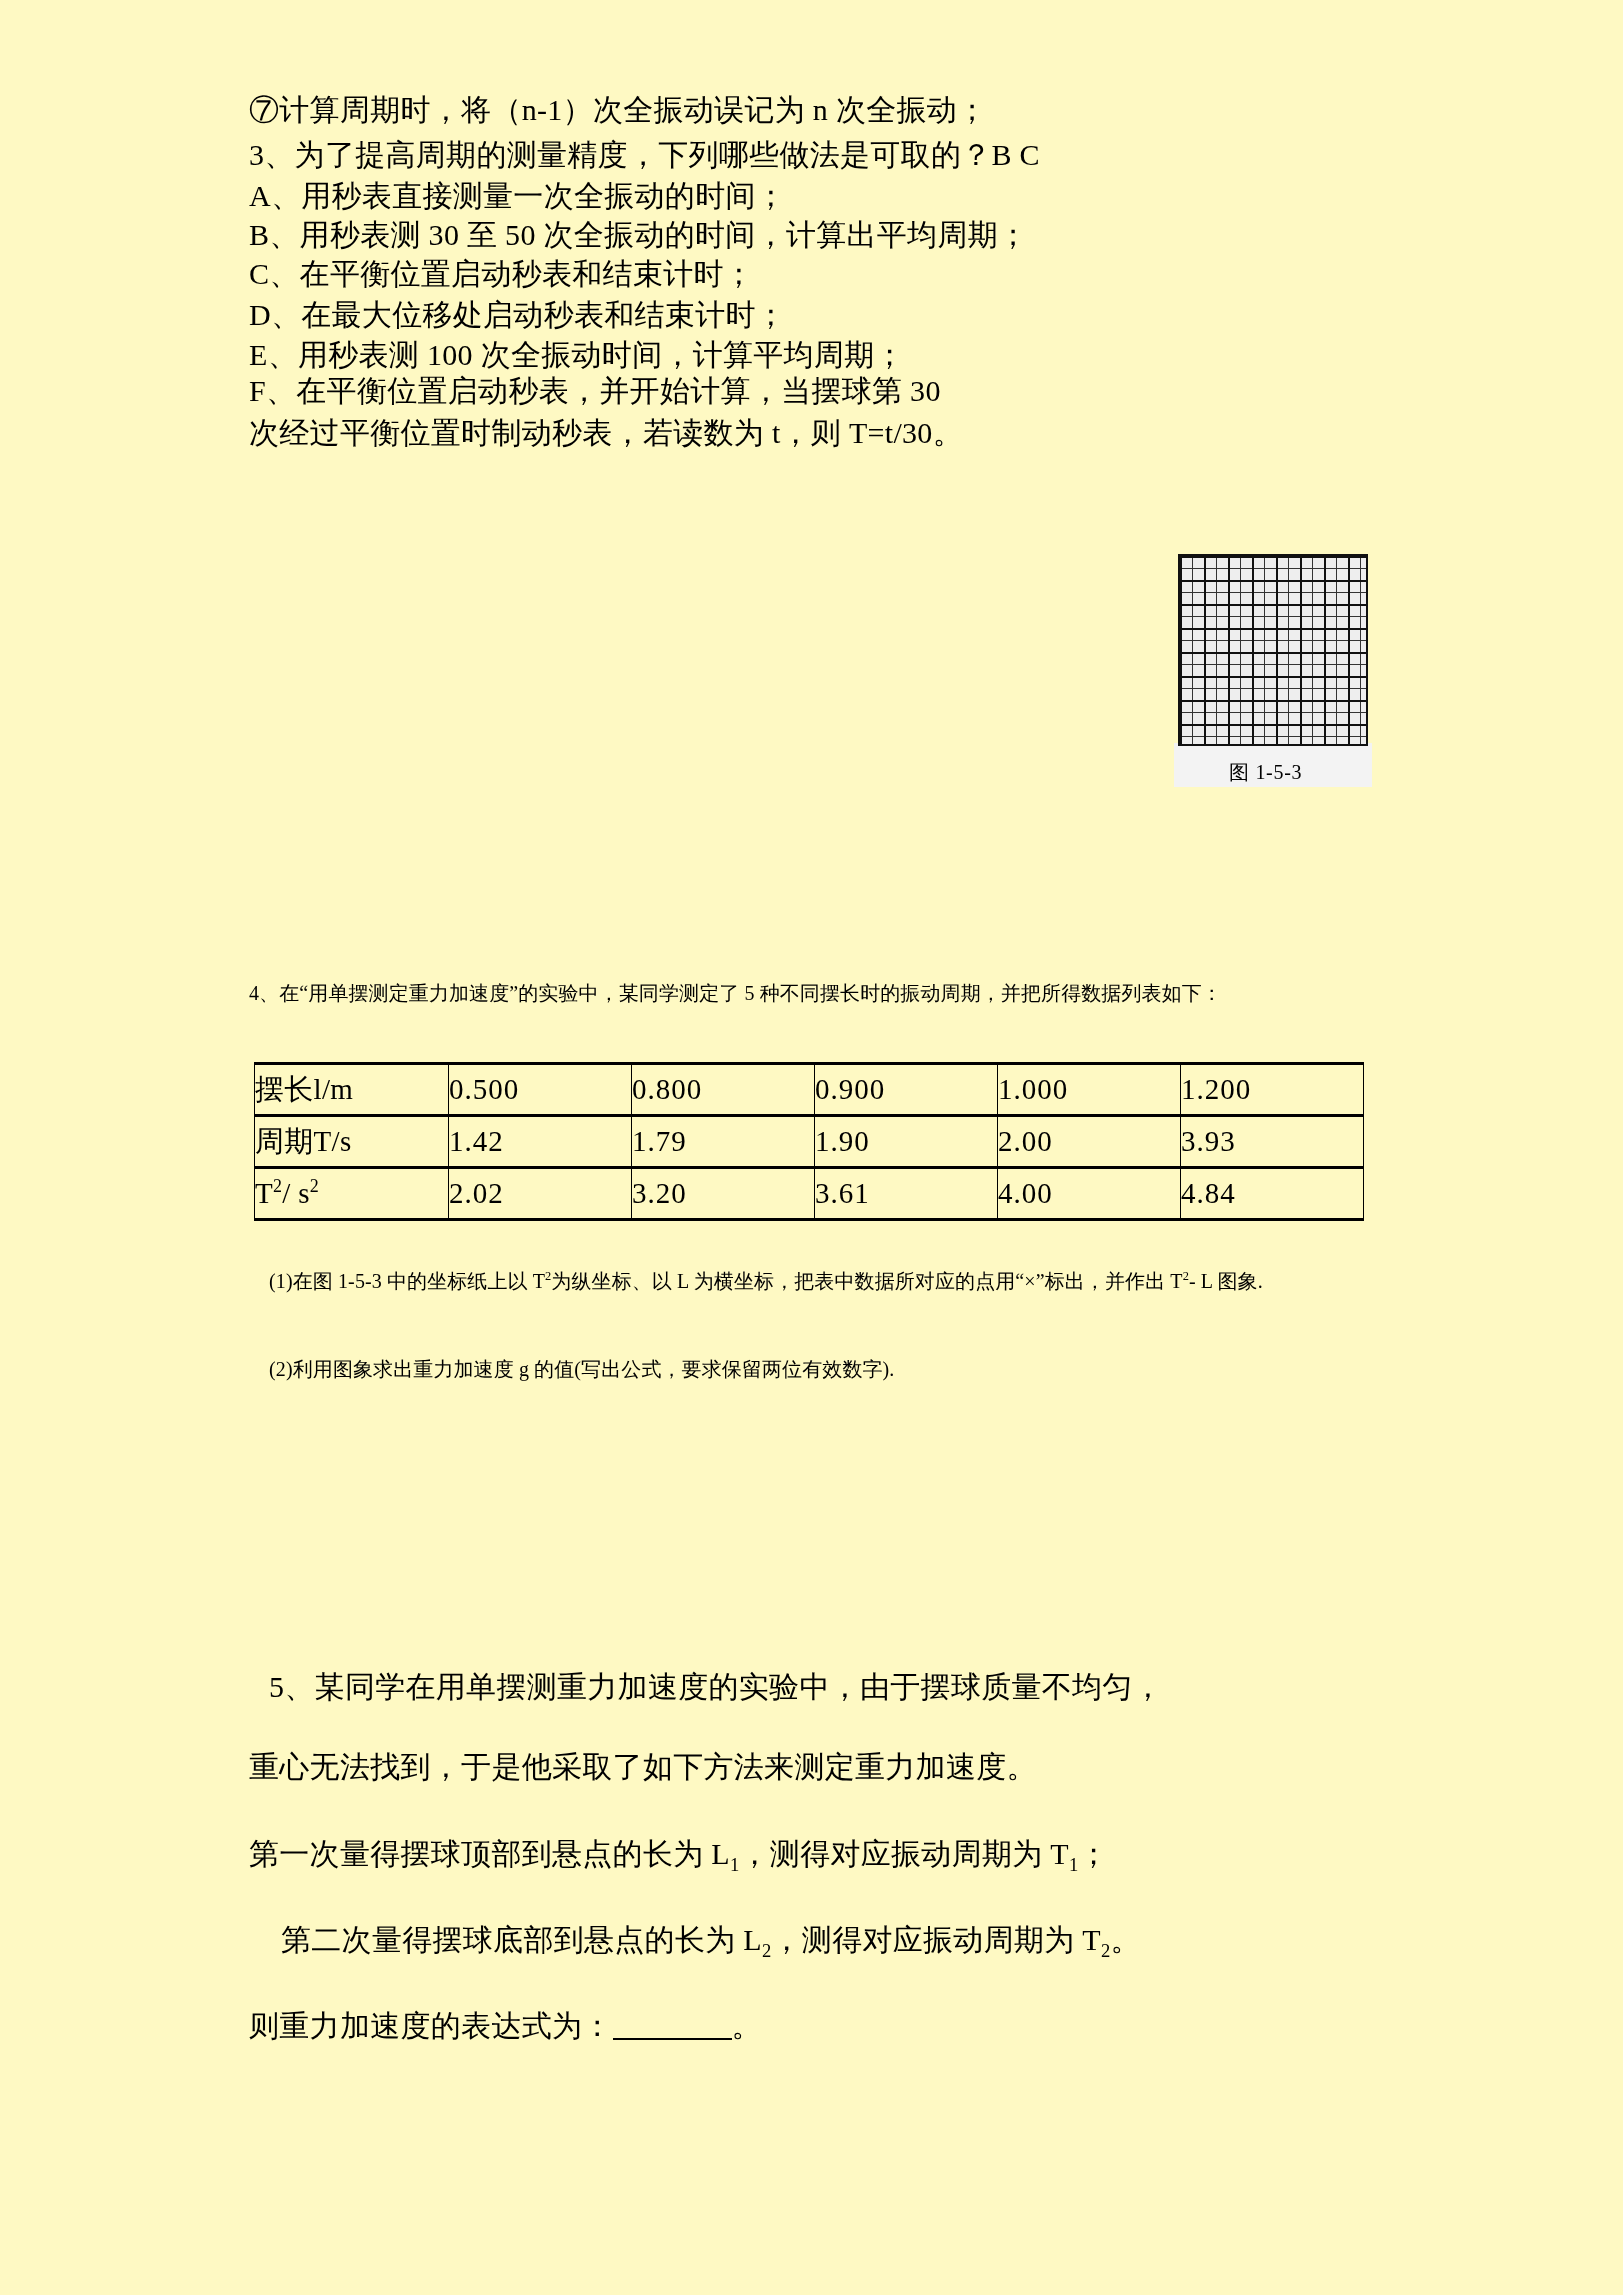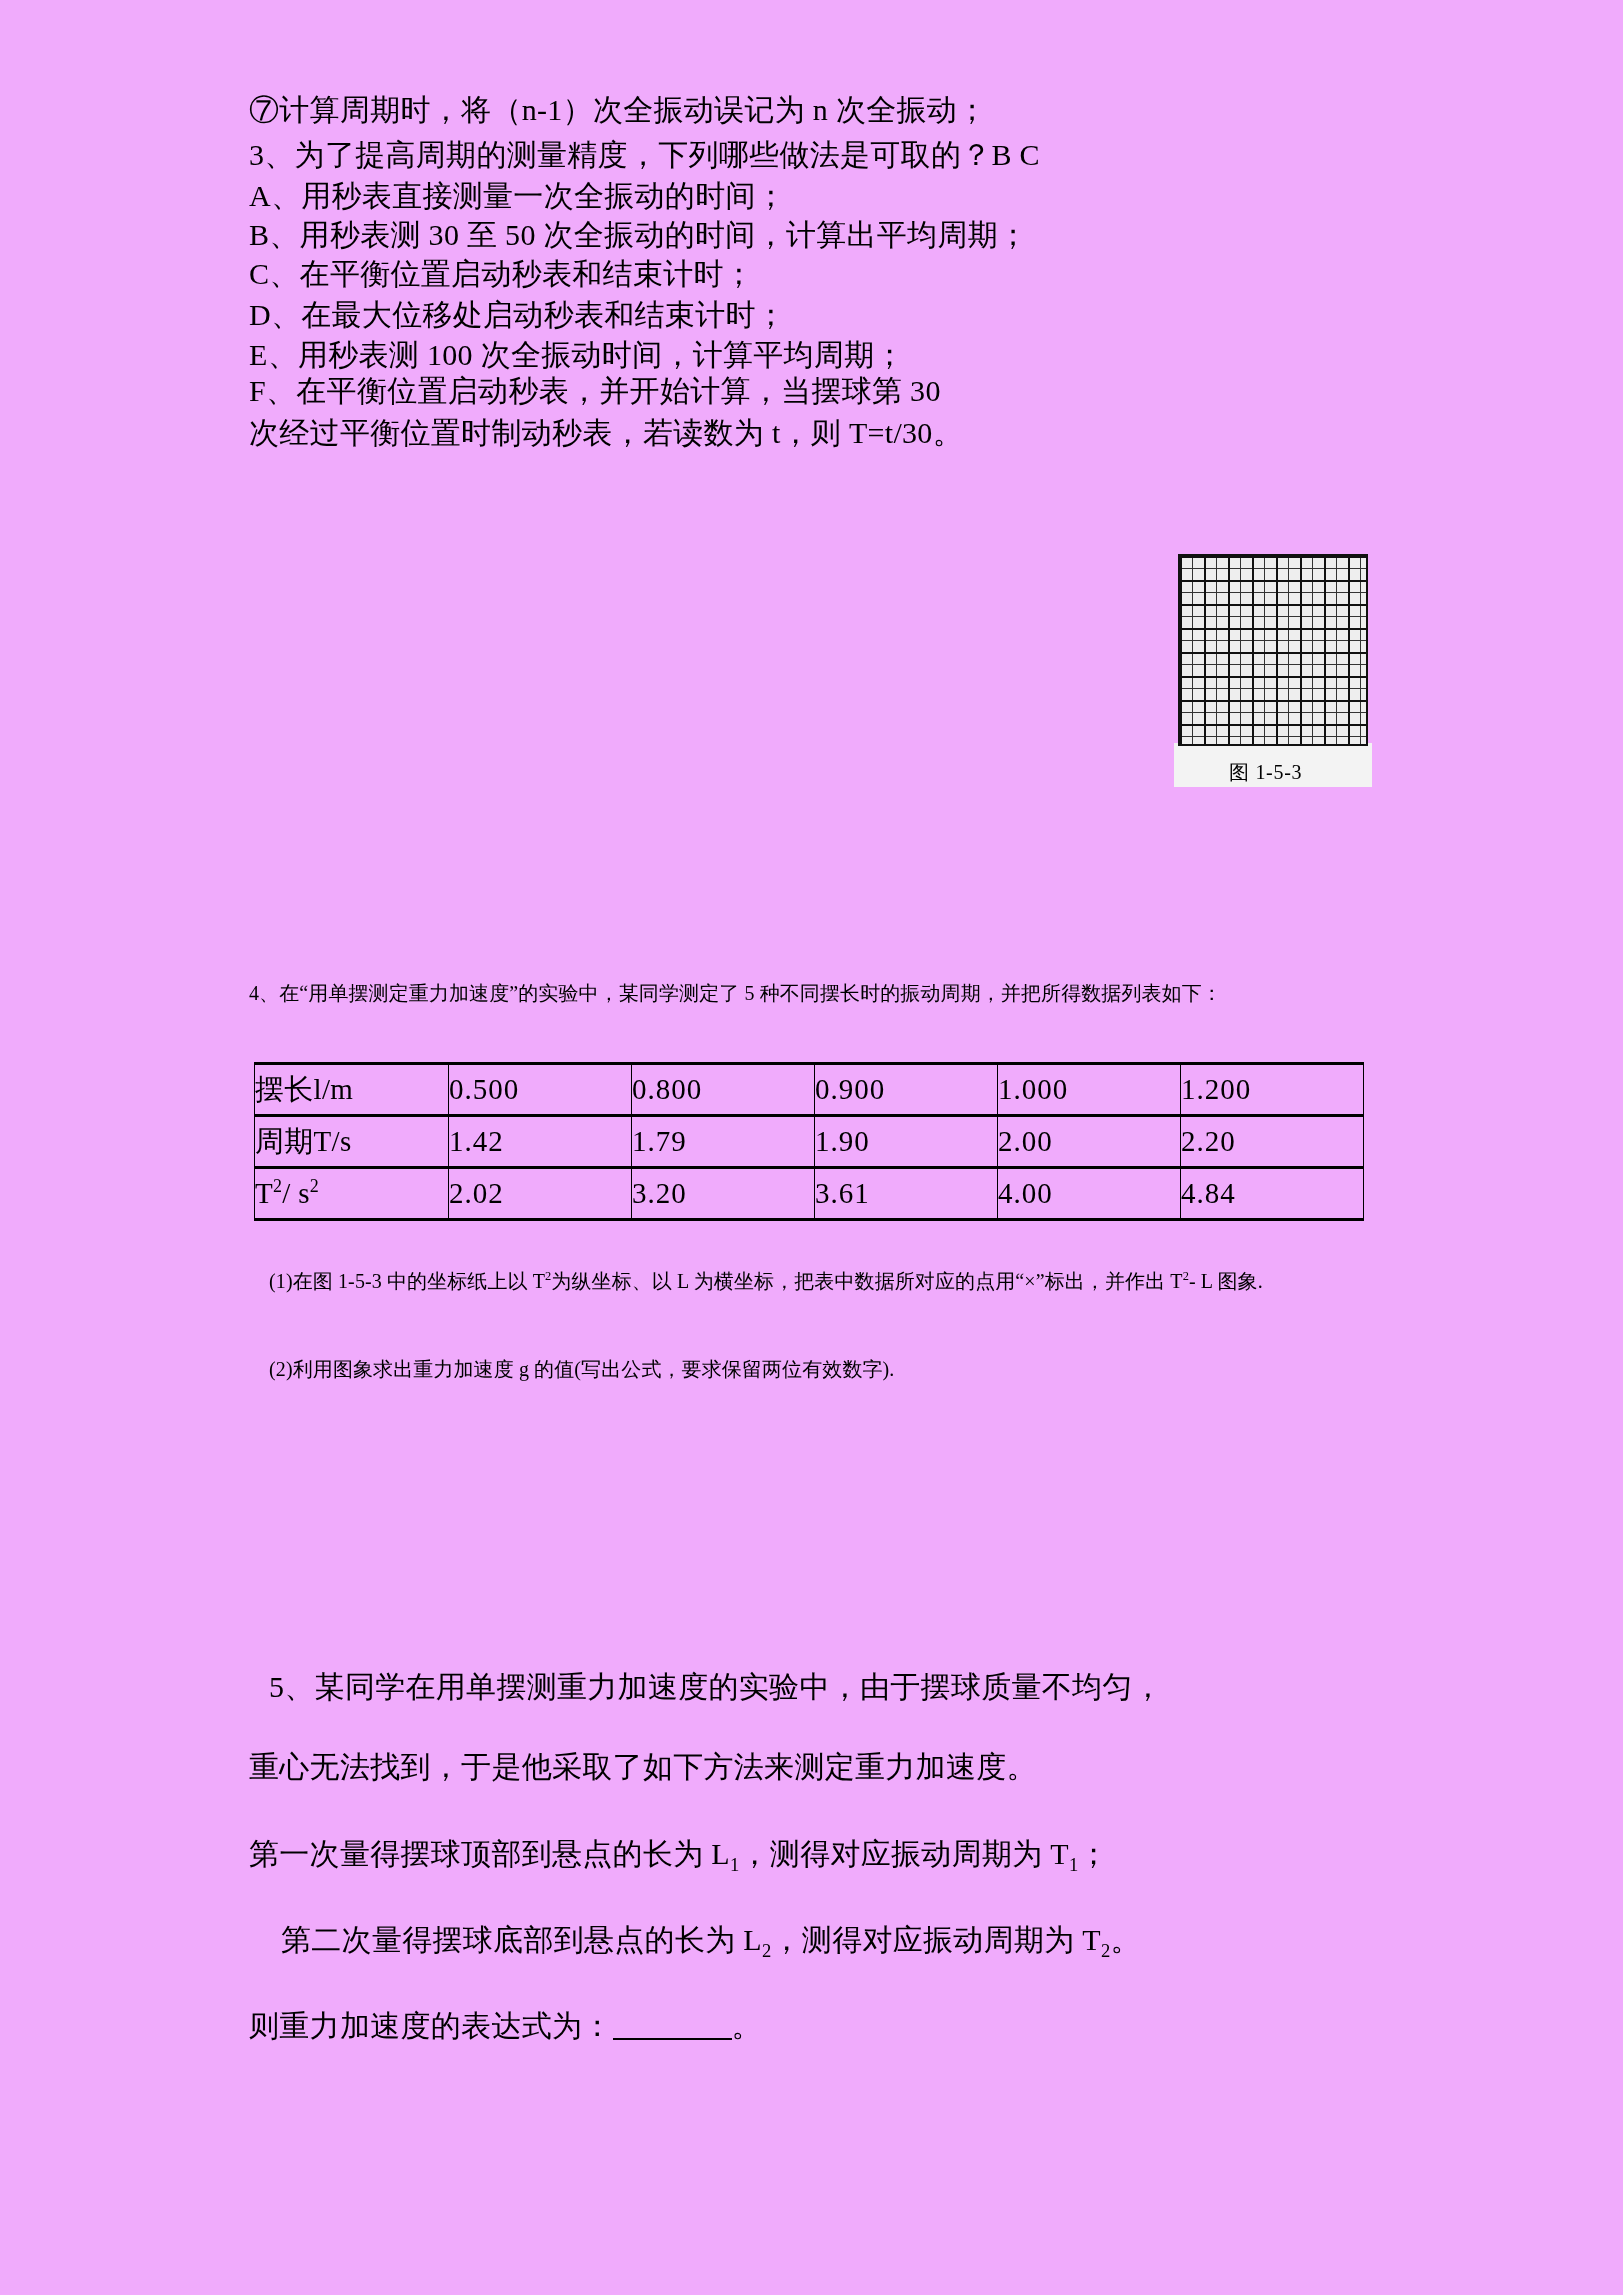--- a/index.html
+++ b/index.html
@@ -8,21 +8,21 @@
     background: #ffffff;
   }
   body {
     font-family: "Liberation Serif", "DejaVu Serif", serif;
     color: #000000;
   }
   #page {
     position: relative;
     width: 1623px;
     height: 2295px;
-    background: #f0abfc;
+    background: #fef9c3;
     box-sizing: border-box;
     overflow: hidden;
   }
 
   
   .line {
     position: absolute;
     left: 249px;
     font-size: 30px;
     line-height: 1.0;
@@ -176,21 +176,21 @@
           <td>0.900</td>
           <td>1.000</td>
           <td>1.200</td>
         </tr>
         <tr>
           <td class="hdr">周期T/s</td>
           <td>1.42</td>
           <td>1.79</td>
           <td>1.90</td>
           <td>2.00</td>
-          <td>2.20</td>
+          <td>3.93</td>
         </tr>
         <tr>
           <td class="hdr"><span>T</span><sup>2</sup><span>/ s</span><sup>2</sup></td>
           <td>2.02</td>
           <td>3.20</td>
           <td>3.61</td>
           <td>4.00</td>
           <td>4.84</td>
         </tr>
       </tbody>

